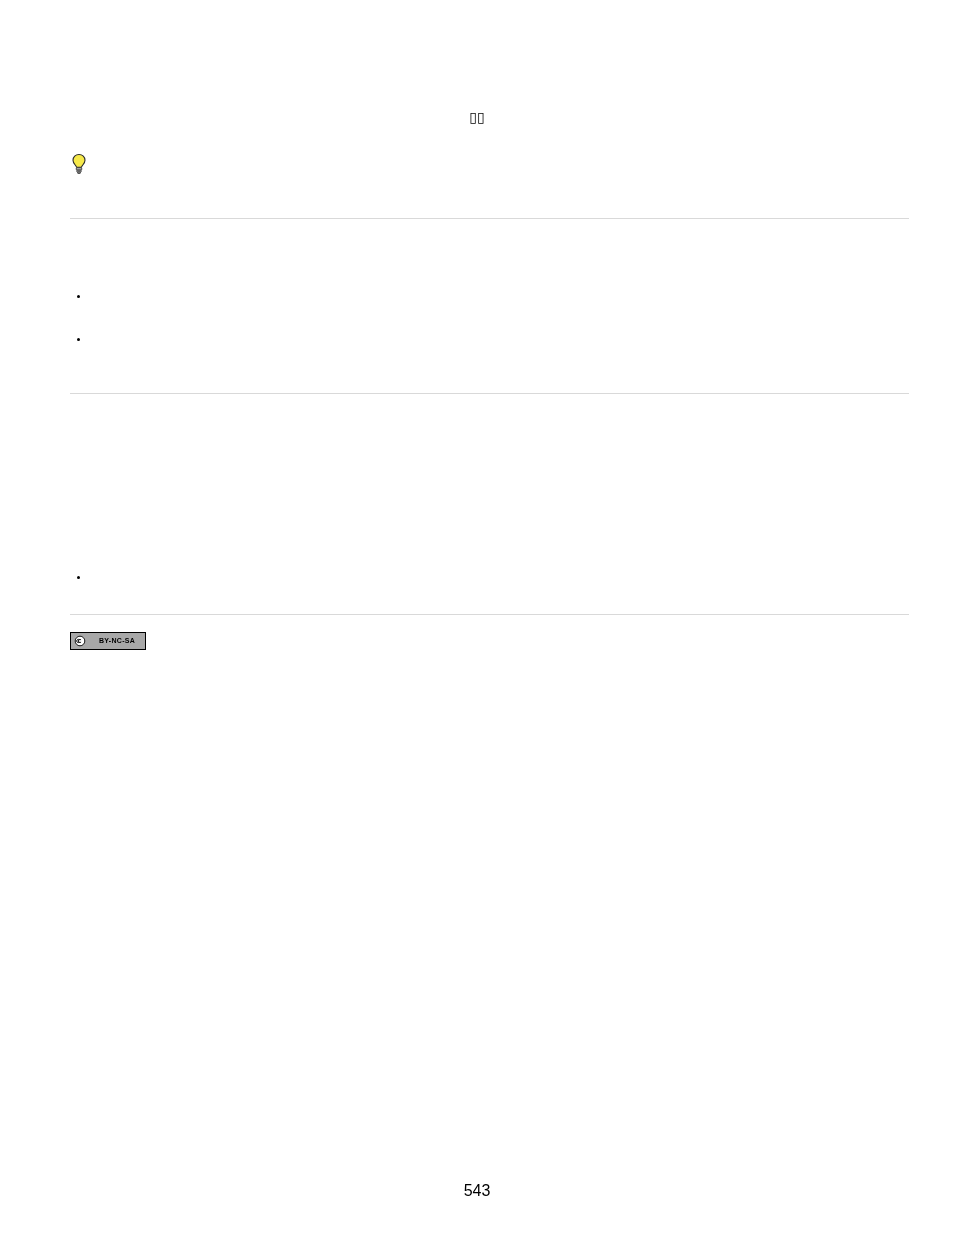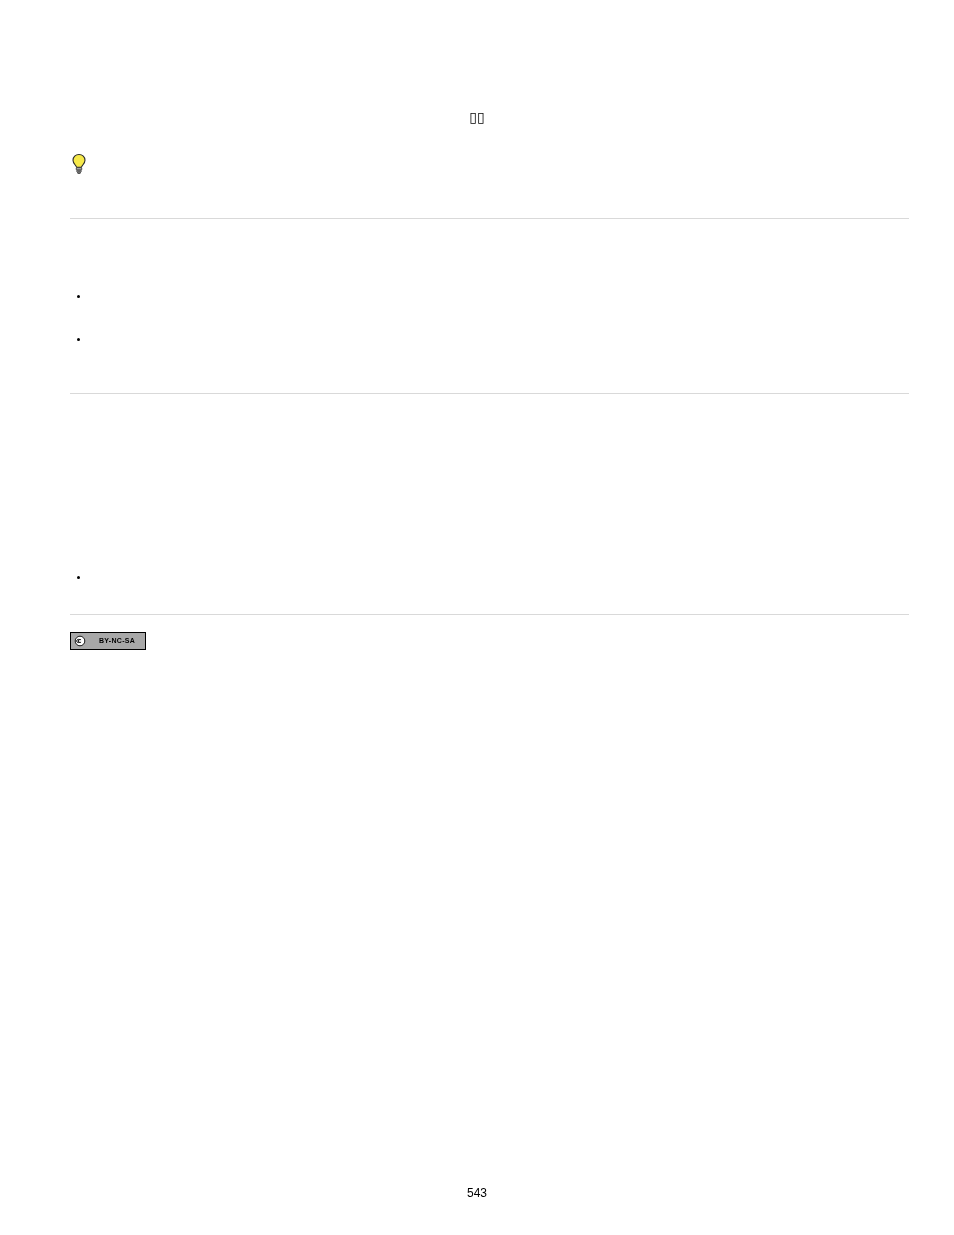--- a/index.html
+++ b/index.html
@@ -90,21 +90,21 @@
     align-items: center;
     justify-content: center;
     font-weight: bold;
   }
   .page-number {
     position: absolute;
     bottom: 35px;
     left: 0;
     width: 954px;
     text-align: center;
-    font-size: 12px;
+    font-size: 16px;
     color: #000;
   }
 </style>
 </head>
 <body>
 
 <div class="page">
 
   <div class="header-symbol">▯▯</div>
 

